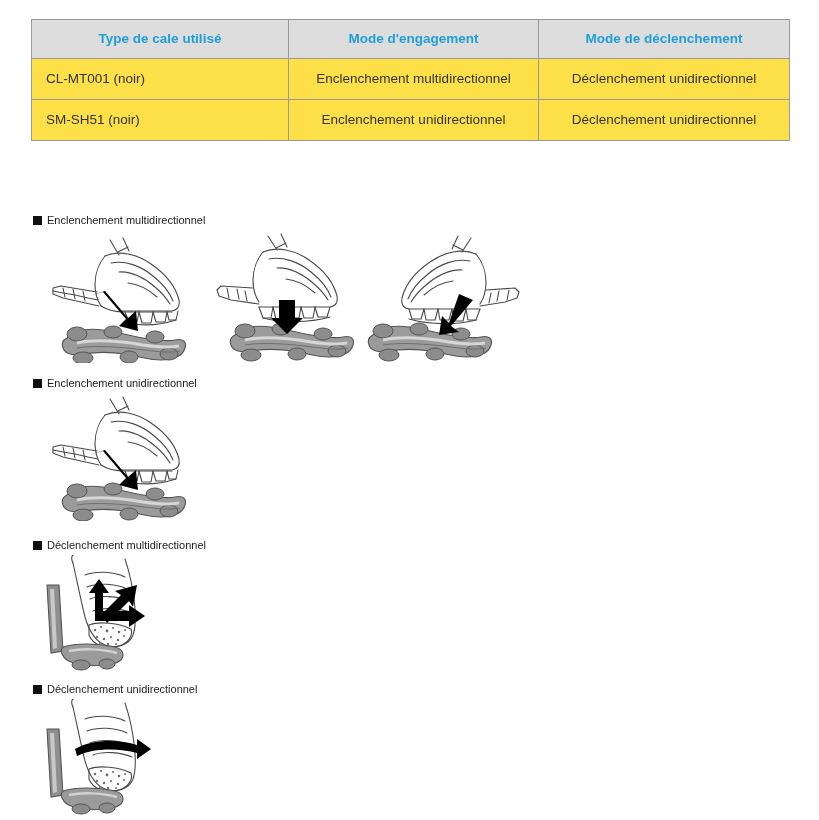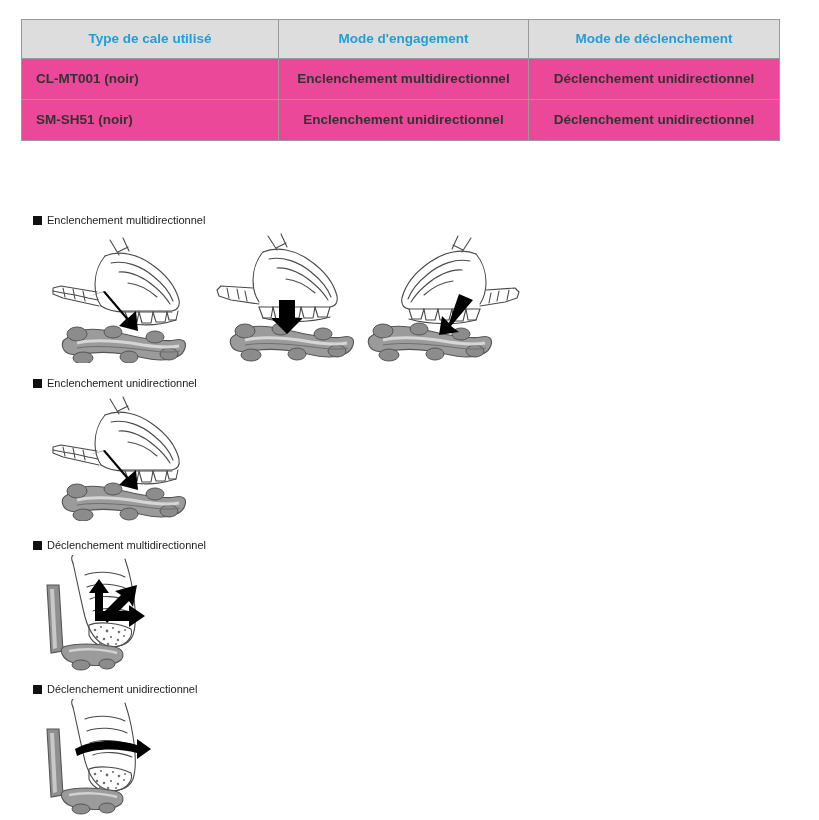--- a/index.html
+++ b/index.html
@@ -13,21 +13,21 @@
     height: 820px;
     position: relative;
     font-family: "Liberation Sans", sans-serif;
     color: #333333;
     overflow: hidden;
   }
 
   
   .table-wrap {
     position: absolute;
-    left: 21px;
+    left: 31px;
     top: 19px;
     width: 758px;
   }
   table.cleat-table {
     border-collapse: collapse;
     width: 758px;
     table-layout: fixed;
   }
   table.cleat-table th,
   table.cleat-table td {
@@ -41,23 +41,22 @@
   }
   table.cleat-table thead th {
     background: #dddddd;
     color: #1e9fd8;
     font-weight: bold;
     text-align: center;
     height: 38px;
     font-size: 13.5px;
   }
   table.cleat-table tbody td {
-    background: #ec4899;
+    background: #fde047;
     color: #333333;
-    font-weight: bold;
   }
   table.cleat-table tbody td.col-0 { text-align: left; }
   table.cleat-table tbody td.col-1,
   table.cleat-table tbody td.col-2 { text-align: center; }
 
   .col-w0 { width: 257px; }
   .col-w1 { width: 250px; }
   .col-w2 { width: 251px; }
 
   

